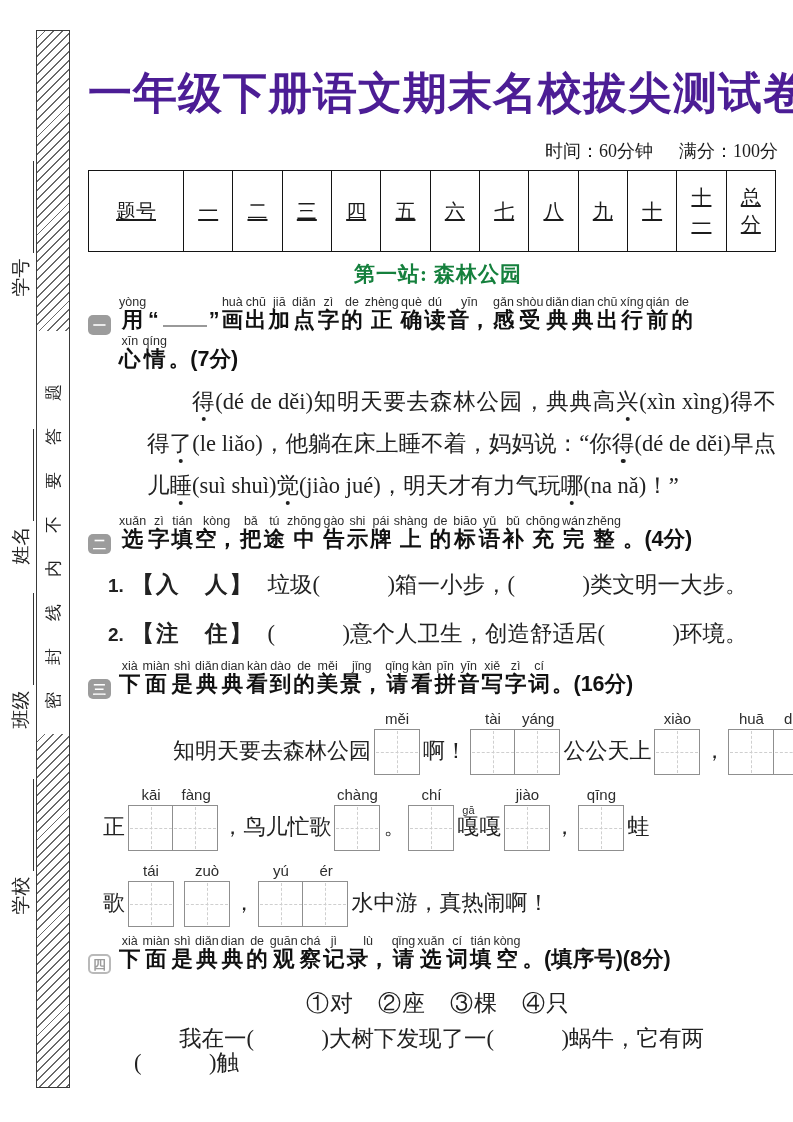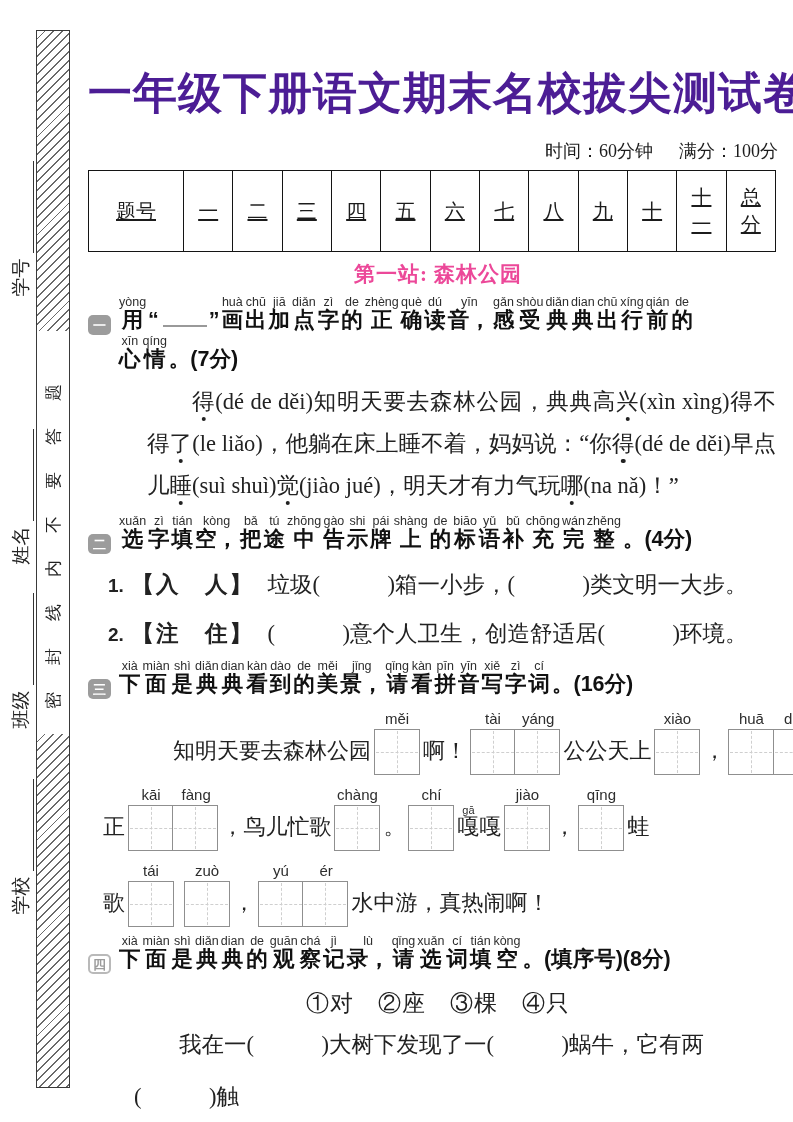--- a/index.html
+++ b/index.html
@@ -78,21 +78,21 @@
        box-sizing:border-box;background:#fff;display:block;}
   .joined .cell + .cell .tzg{margin-left:-1.6px;}
   .bgroup:not(.joined) + .bgroup:not(.joined){margin-left:7px;}
   .tzg::before{content:"";position:absolute;left:1px;right:1px;top:50%;
                border-top:1.3px dashed #cfcfcf;}
   .tzg::after{content:"";position:absolute;top:1px;bottom:1px;left:50%;
               border-left:1.3px dashed #cfcfcf;}
 
   
   .opts{margin-top:14px;text-align:center;font-size:23px;color:#222;letter-spacing:1px;}
-  .sentence{margin:0 12px 0 46px;font-size:22.5px;line-height:52px;color:#222;
+  .sentence{margin:8px 12px 0 46px;font-size:22.5px;line-height:24px;color:#222;
             text-indent:45px;}
 </style>
 </head>
 <body>
 
 <div class="page">
 
   <aside>
     <div class="field f-kai f1">
       <span class="fl">学号</span>
@@ -140,21 +140,21 @@
             <td>七</td>
             <td>八</td>
             <td>九</td>
             <td>十</td>
             <td>十一</td>
             <td>总分</td>
           </tr>
     </tbody>
       </table>
 
-    <div class="station" style="color: #ec4899;">第一站: 森林公园</div>
+    <div class="station" style="color: #15803d;">第一站: 森林公园</div>
 
     <section class="qblock">
       <div class="qhead">
         <span class="qicon">一</span>
         <div class="qtext f-hei">
           <div class="rline"><ruby>用<rt>yòng</rt></ruby><ruby>“<rt></rt></ruby><span class="hblank" style="width: 44px;"></span><ruby>”<rt></rt></ruby><ruby>画<rt>huà</rt></ruby><ruby>出<rt>chū</rt></ruby><ruby>加<rt>jiā</rt></ruby><ruby>点<rt>diǎn</rt></ruby><ruby>字<rt>zì</rt></ruby><ruby>的<rt>de</rt></ruby><ruby>正<rt>zhèng</rt></ruby><ruby>确<rt>què</rt></ruby><ruby>读<rt>dú</rt></ruby><ruby>音，<rt>yīn</rt></ruby><ruby>感<rt>gǎn</rt></ruby><ruby>受<rt>shòu</rt></ruby><ruby>典<rt>diǎn</rt></ruby><ruby>典<rt>dian</rt></ruby><ruby>出<rt>chū</rt></ruby><ruby>行<rt>xíng</rt></ruby><ruby>前<rt>qián</rt></ruby><ruby>的<rt>de</rt></ruby></div>
           <div class="rline"><ruby>心<rt>xīn</rt></ruby><ruby>情<rt>qíng</rt></ruby><ruby>。(7分)<rt></rt></ruby></div>
         </div>
       </div>
       <p class="passage f-kai"><span class="udot">得</span><span>(dé de děi)知明天要去森林公园，典典高</span><span class="udot">兴</span><span>(xìn xìng)得不得</span><span class="udot">了</span><span>(le liǎo)，他躺在床上睡不着，妈妈说：“你</span><span class="udot">得</span><span>(dé de děi)早点儿</span><span class="udot">睡</span><span>(suì shuì)</span><span class="udot">觉</span><span>(jiào jué)，明天才有力气玩</span><span class="udot">哪</span><span>(na nǎ)！”</span></p>

